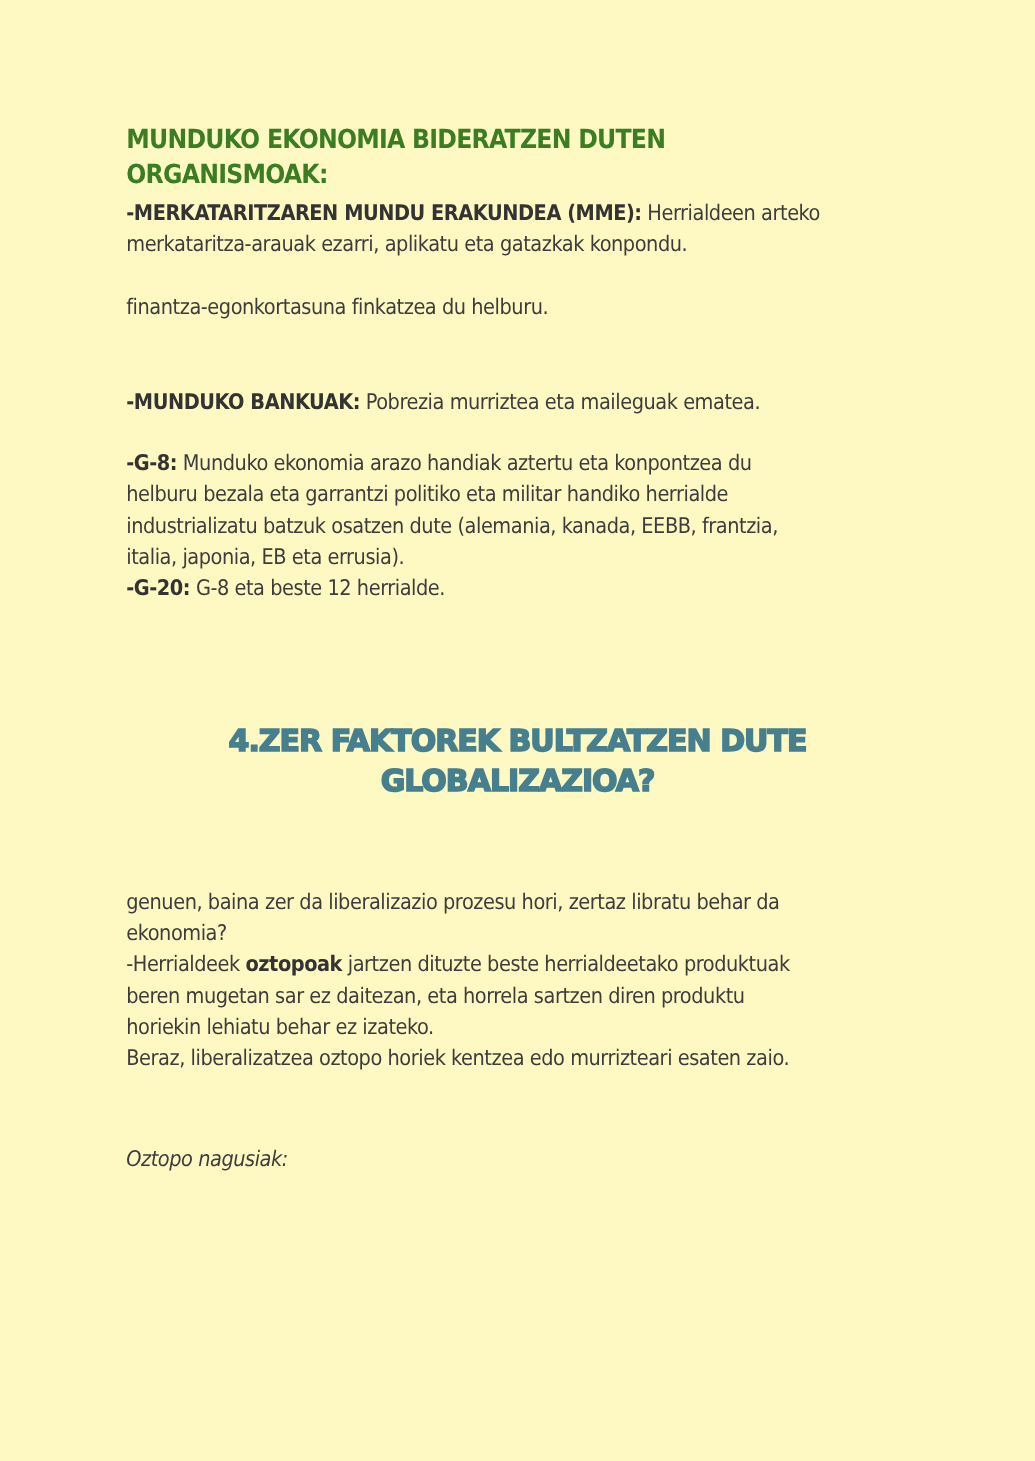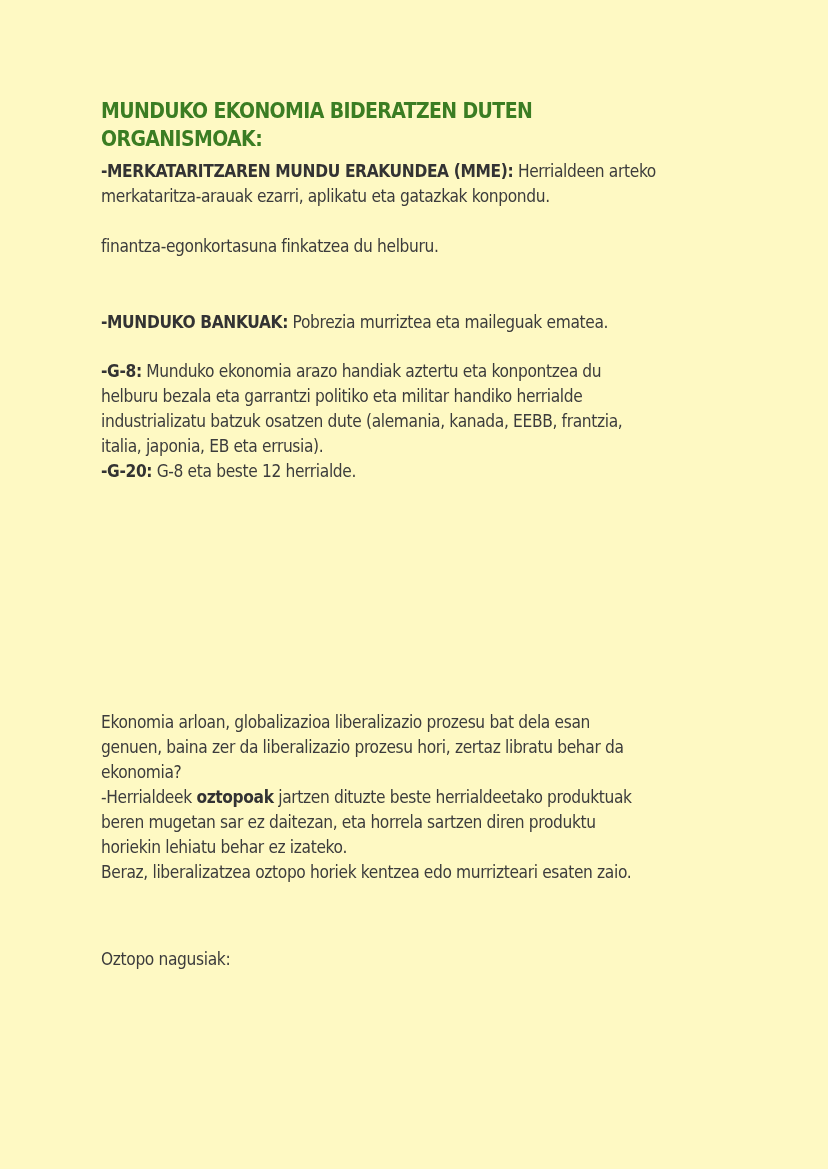--- a/index.html
+++ b/index.html
@@ -92,32 +92,35 @@
       <b>-G-8:</b><span> Munduko ekonomia arazo handiak aztertu eta konpontzea du</span>
     </span>
     <span class="line">helburu bezala eta garrantzi politiko eta militar handiko herrialde</span>
     <span class="line">industrializatu batzuk osatzen dute (alemania, kanada, EEBB, frantzia,</span>
     <span class="line">italia, japonia, EB eta errusia).</span>
     <span class="line">
       <b>-G-20:</b><span> G-8 eta beste 12 herrialde.</span>
     </span>
   </div>
 
+  <div class="teal-heading" style="top:577px;">
+    <span class="line">4.ZER FAKTOREK BULTZATZEN DUTE</span>
+    <span class="line">GLOBALIZAZIOA?</span>
+  </div>
 
 
   <div class="block" style="top:710px;">
-    <span class="line">Ekonomia arloan, globalizazioa liberalizazio prozesu bat dela esan</span>
     <span class="line">genuen, baina zer da liberalizazio prozesu hori, zertaz libratu behar da</span>
     <span class="line">ekonomia?</span>
     <span class="line">
       <span>-Herrialdeek </span><b>oztopoak</b><span> jartzen dituzte beste herrialdeetako produktuak</span>
     </span>
     <span class="line">beren mugetan sar ez daitezan, eta horrela sartzen diren produktu</span>
     <span class="line">horiekin lehiatu behar ez izateko.</span>
     <span class="line">Beraz, liberalizatzea oztopo horiek kentzea edo murrizteari esaten zaio.</span>
   </div>
 
-  <div class="block" style="top:947px;">
+  <div class="block" style="top:916px;font-style:italic;">
     <span class="line">Oztopo nagusiak:</span>
   </div>
 
 
 </div>
 
 </body></html>

